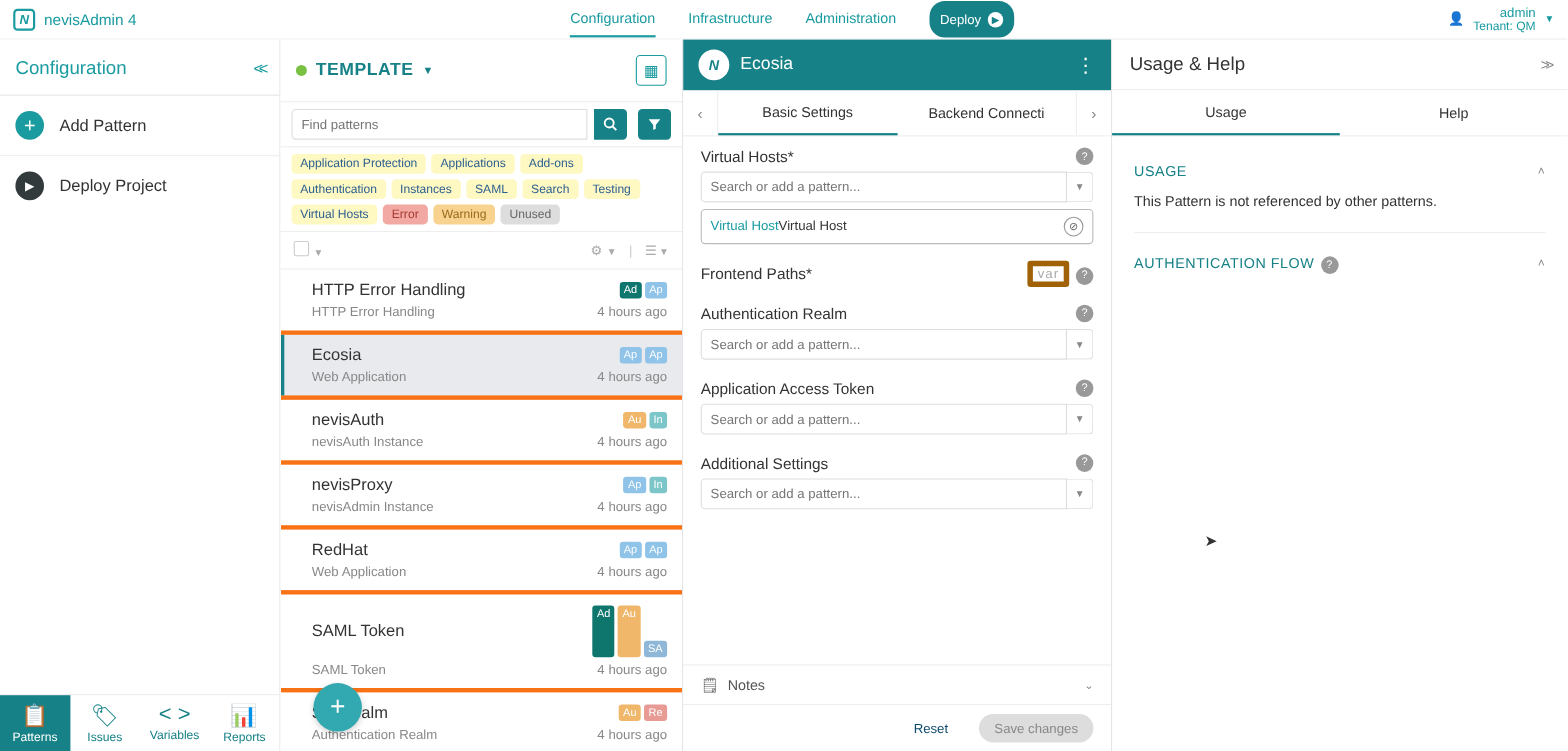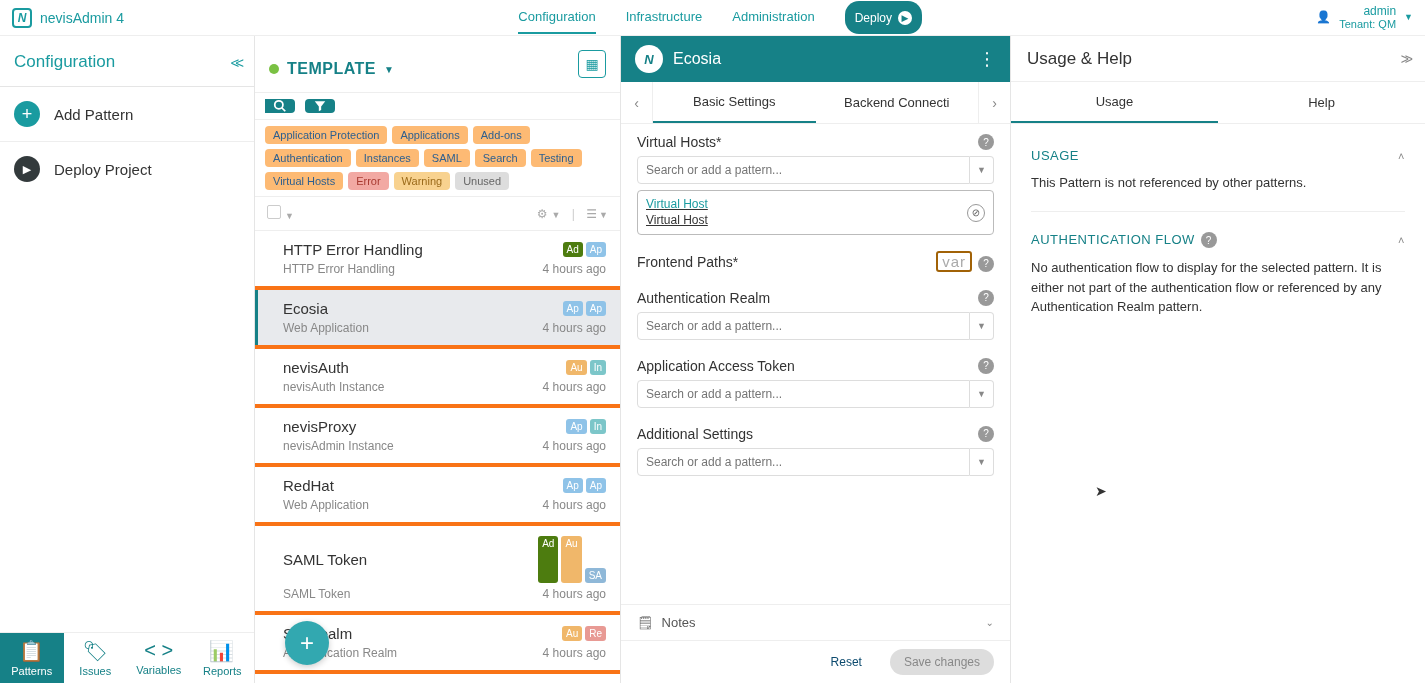--- a/index.html
+++ b/index.html
@@ -27,48 +27,48 @@
 .left-nav .item { display: flex; align-items: center; gap: 14px; padding: 14px 14px; font-size: 15px; color: #333; border-bottom: 1px solid #eee; }
 .left-nav .item .circ { width: 26px; height: 26px; border-radius: 50%; display: inline-flex; align-items: center; justify-content: center; color: #fff; }
 .left-nav .item .circ.teal { background: #1a9ba0; font-size: 18px; }
 .left-nav .item .circ.dark { background: #333a3c; font-size: 11px; }
 .left-nav .tabsrow { margin-top: auto; display: flex; border-top: 1px solid #eee; }
 .left-nav .tabsrow .tab { flex: 1; text-align: center; padding: 6px 0 6px; font-size: 11px; color: #168187; }
 .left-nav .tabsrow .tab.active { background: #168187; color: #fff; }
 .left-nav .tabsrow .tab .ico { display: block; font-size: 20px; margin-bottom: 2px; }
 
 .mid-col { width: 366px; border-right: 1px solid #e5e5e5; display: flex; flex-direction: column; background: #fff; position:relative;}
-.mid-col .hdr { display: flex; align-items: flex-end; justify-content: space-between; padding: 14px 14px; border-bottom: 1px solid #eee; }
+.mid-col .hdr { display: flex; align-items: center; justify-content: space-between; padding: 14px 14px; border-bottom: 1px solid #eee; }
 .mid-col .hdr .title { display:flex; align-items:center; gap:8px; color:#168187; font-weight:600; font-size:16px; letter-spacing: .5px; }
 .mid-col .hdr .dot { width:10px;height:10px;border-radius:50%;background:#7ac143; }
 .mid-col .hdr .calbtn { width:28px;height:28px;border:1px solid #1a9ba0;border-radius:4px;color:#1a9ba0;display:inline-flex;align-items:center;justify-content:center;font-size:14px;}
 .mid-col .searchrow { padding: 6px 10px; display:flex; gap:6px; border-bottom:1px solid #eee;}
 .mid-col .searchrow input { flex:1; border:1px solid #ddd; border-radius:4px 0 0 4px; padding:6px 8px; font-size:12px; color:#888;}
 .mid-col .searchrow .sbtn { width:30px;background:#168187;color:#fff;border-radius:0 4px 4px 0;display:inline-flex;align-items:center;justify-content:center;font-size:13px;}
 .mid-col .searchrow .fbtn { width:30px;background:#168187;color:#fff;border-radius:4px;display:inline-flex;align-items:center;justify-content:center;font-size:13px;margin-left:4px;}
 .mid-col .tags { padding: 6px 10px; display:flex; flex-wrap:wrap; gap:5px; border-bottom:1px solid #eee;}
 .tag { font-size:11px; padding:3px 8px; border-radius:4px; }
-.tag.blue { background:#fdba74; color:#2d5f8f; }
+.tag.blue { background:#fef9c3; color:#2d5f8f; }
 .tag.red { background:#f2a9a3; color:#a83a31; }
 .tag.orange { background:#f8d28f; color:#9a6a1a; }
 .tag.grey { background:#ddd; color:#666; }
 .mid-col .toolrow { padding: 8px 12px; display:flex; align-items:center; justify-content:space-between; color:#aaa; font-size:12px; border-bottom:1px solid #eee;}
 .mid-col .toolrow .cb { width:14px;height:14px;border:1px solid #ccc;border-radius:2px; display:inline-block; margin-right:4px;}
 .mid-col .list { flex:1; overflow-y:auto; }
 .mid-col .row { padding: 10px 14px 10px 28px; border-bottom:4px solid #f97316; position:relative;text-align:center;}
 .mid-col .row.selected { background:#e8eaed; }
 .mid-col .row.selected::before { content:''; position:absolute; left:0; top:0; bottom:0; width:3px; background:#168187;}
 .mid-col .row .r1 { display:flex; justify-content:space-between; align-items:center; margin-bottom:4px;}
 .mid-col .row .name { font-size:15px; color:#333; }
 .mid-col .row .r2 { display:flex; justify-content:space-between; align-items:center;}
 .mid-col .row .sub { font-size:12px; color:#888; }
 .mid-col .row .time { font-size:12px; color:#888; }
 .badges { display:flex; gap:3px;}
 .badge { font-size:10px; padding:2px 4px; border-radius:3px; color:#fff; font-weight:500;}
-.badge.Ad { background:#4d7c0f; }
+.badge.Ad { background:#0f766e; }
 .badge.Ap { background:#8fc3e8; }
 .badge.Au { background:#f0b76a; }
 .badge.In { background:#7cc6c9; }
 .badge.SA { background:#8fb8d8;margin-top:32px; }
 .badge.Re { background:#e89a94; }
 .mid-col .fab { position:absolute; bottom:18px; left:30px; width:44px; height:44px; border-radius:50%; background:#32a8b0; color:#fff; font-size:24px; display:flex; align-items:center; justify-content:center; box-shadow:0 2px 6px rgba(0,0,0,.2);}
 
 .detail-col { width: 390px; display:flex; flex-direction:column; background:#fff; border-right:1px solid #e5e5e5;}
 .detail-col .hdr { height:46px; background:#168187; color:#fff; display:flex; align-items:center; padding:0 14px; gap:10px;}
 .detail-col .hdr .logo-c { width:28px;height:28px;background:#fff;border-radius:50%;display:inline-flex;align-items:center;justify-content:center;color:#168187;font-weight:bold;font-style:italic;}
@@ -76,26 +76,26 @@
 .detail-col .hdr .dots { font-size:18px; }
 .detail-col .tabs { height:42px; display:flex; align-items:stretch; border-bottom:1px solid #eee; position:relative;}
 .detail-col .tabs .arr { width:32px; display:flex; align-items:center; justify-content:center; color:#888; font-size:14px; border-right:1px solid #eee;}
 .detail-col .tabs .arr.r { border-left:1px solid #eee; border-right:none;}
 .detail-col .tabs .tab { flex:1; display:flex; align-items:center; justify-content:center; font-size:13px; color:#333;}
 .detail-col .tabs .tab.active { border-bottom:2px solid #168187;}
 .detail-col .body { flex:1; overflow-y:auto; padding:10px 16px;}
 .fieldgrp { margin-bottom:18px; }
 .fieldgrp .lbl { display:flex; justify-content:space-between; align-items:center; margin-bottom:6px; font-size:14px; color:#333;}
 .fieldgrp .lbl .help { width:16px;height:16px;border-radius:50%;background:#999;color:#fff;font-size:10px;display:inline-flex;align-items:center;justify-content:center;}
-.fieldgrp .lbl .var { border:2px solid #a16207;border-radius:3px;padding:0 4px;font-size:15px;color:#aaa;letter-spacing:1px;margin-right:6px;}
+.fieldgrp .lbl .var { border:5px solid #a16207;border-radius:3px;padding:0 4px;font-size:12px;color:#aaa;letter-spacing:1px;margin-right:6px;}
 .combo { display:flex;}
 .combo input { flex:1; border:1px solid #ddd; border-radius:4px 0 0 4px; padding:6px 8px; font-size:12px; color:#888;}
 .combo .caret { width:24px; border:1px solid #ddd; border-left:none; border-radius:0 4px 4px 0; display:inline-flex;align-items:center;justify-content:center;color:#888;font-size:9px;}
 .valbox { border:1px solid #bbb; border-radius:4px; padding:6px 8px; margin-top:6px; display:flex; justify-content:space-between; align-items:center;}
-.valbox .vt { display:flex; flex-direction:column; line-height:1.3;text-decoration:underline;}
+.valbox .vt { display:flex; flex-direction:row; line-height:1.3;}
 .valbox .vt .t1 { color:#1a9ba0; font-size:12px;}
 .valbox .vt .t2 { color:#333; font-size:12px;}
 .valbox .rm { width:18px;height:18px;border:1px solid #999;border-radius:50%;font-size:10px;display:inline-flex;align-items:center;justify-content:center;color:#666;}
 .txtarea { width:100%; border:1px solid #ddd; border-radius:4px; padding:8px; font-size:12px; resize:none; min-height:42px;}
 .detail-col .notes { border-top:1px solid #eee; padding:10px 16px; display:flex; align-items:center; gap:8px; color:#555;}
 .detail-col .actions { border-top:1px solid #eee; padding:8px 16px; display:flex; justify-content:flex-end; gap:14px; align-items:center;}
 .detail-col .actions .btn { padding:6px 14px; border-radius:14px; font-size:12px;}
 .detail-col .actions .btn.reset { color:#0c4a6e;}
 .detail-col .actions .btn.save { background:#ddd; color:#888;}
 
@@ -164,20 +164,21 @@
   <div class="mid-col">
     <div class="hdr">
       <div class="title">
         <span class="dot"></span>
         <span>TEMPLATE</span>
         <span style="font-size:10px;color:#168187;">▼</span>
       </div>
       <span class="calbtn">▦</span>
     </div>
     <div class="searchrow">
+      <input placeholder="Find patterns" style="">
       <span class="sbtn">
         <svg width="14" height="14" viewBox="0 0 24 24" fill="none" stroke="#fff" stroke-width="3">
             <circle cx="10" cy="10" r="7"></circle>
             <line x1="21" y1="21" x2="15" y2="15"></line>
           </svg>
       </span>
       <span class="fbtn">
         <svg width="14" height="14" viewBox="0 0 24 24" fill="#fff">
             <path d="M3 4h18l-7 9v6l-4 2v-8z"></path>
           </svg>
@@ -395,20 +396,19 @@
             <span>USAGE</span>
             <span style="color:#888;font-size:11px;">˄</span>
           </div>
         <div class="txt">This Pattern is not referenced by other patterns.</div>
       </div>
       <div class="section" style="border-bottom:none;">
         <div class="shdr">
             <span><span>AUTHENTICATION FLOW</span><span class="help">?</span></span>
             <span style="color:#888;font-size:11px;">˄</span>
           </div>
-        <div class="txt">No authentication flow to display for the selected pattern. It is either not part of the authentication flow or referenced by any Authentication Realm pattern.</div>
       </div>
     </div>
   </div>
 
 </div>
 
 <span class="cursor-ptr">➤</span>
 
 </body></html>

